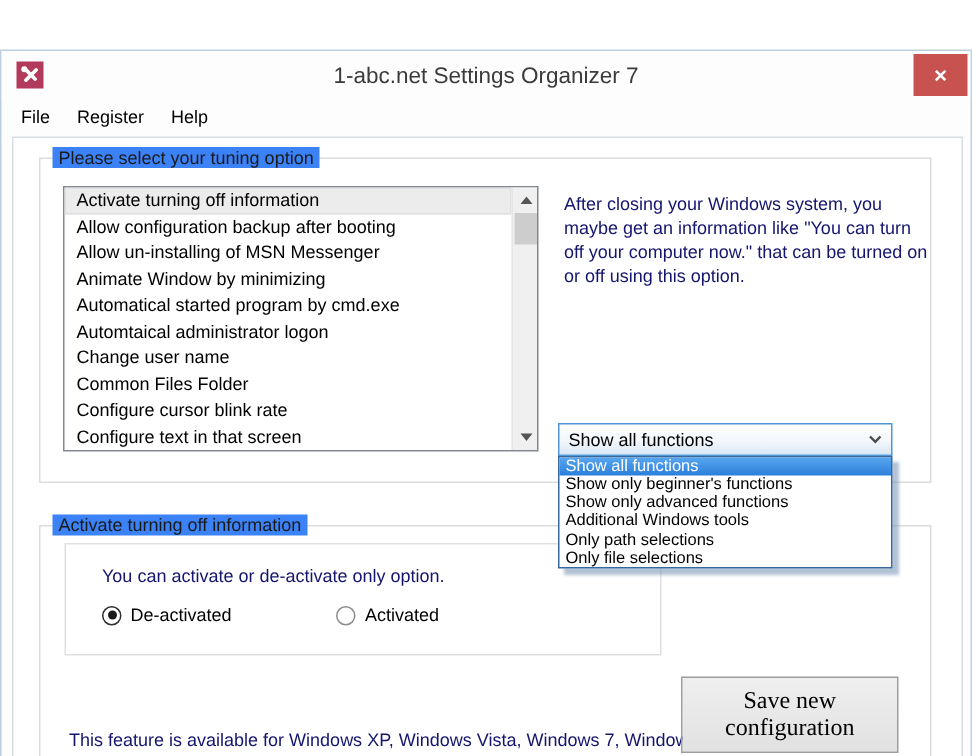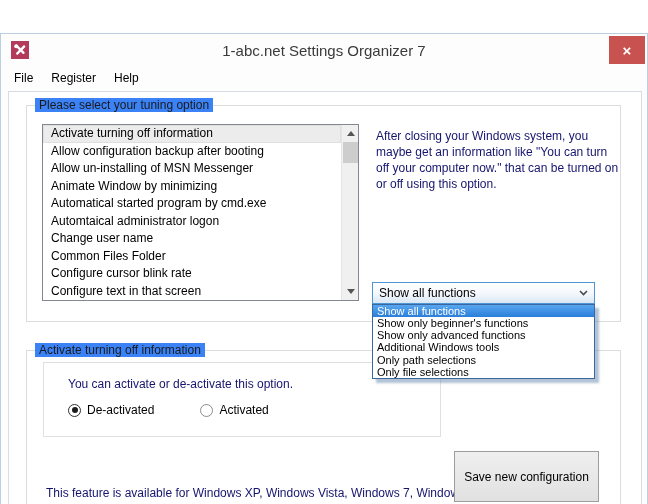--- a/index.html
+++ b/index.html
@@ -96,39 +96,39 @@
   .dd-row.highlight {
     background:linear-gradient(#58a6f0, #2b7fd9); color:#fff;
   }
 
   
   .option-panel {
     position:absolute; left:42px; top:328px; width:398px; height:75px;
     background:#fff; border:1px solid #e0e0e0;
   }
   .instruction { position:absolute; left:24px; top:14px; font-size:12px; color:#15156e; white-space:nowrap; }
-  .radio-row { position:absolute; left:24px; top:40px; display:flex; align-items:flex-end; }
+  .radio-row { position:absolute; left:24px; top:40px; display:flex; align-items:flex-end;gap:24px; }
   .radio { display:flex; align-items:center; margin-right:46px; }
   .radio-circle {
     width:13px; height:13px; border-radius:50%; background:#fff; margin-right:6px;
     display:flex; align-items:center; justify-content:center;
   }
   .radio-circle.on { border:1px solid #2f2f2f; }
   .radio-circle.off { border:1px solid #8d8d8d; }
   .radio-dot { width:6px; height:6px; border-radius:50%; background:#1b1b1b; }
   .radio-label { font-size:12px; color:#000; white-space:nowrap; }
 
   
   .availability {
     position:absolute; left:45px; top:452px; font-size:12px; color:#15156e; white-space:nowrap;
   }
   .save-btn {
     position:absolute; left:453px; top:417px; width:145px; height:51px;
     background:linear-gradient(#efefef, #e1e1e1); border:1px solid #9d9d9d;
-    font-family:Liberation Sans, sans-serif; font-size:12px; color:#000;
+    font-family:Liberation Serif, serif; font-size:16px; color:#000;
     display:flex; align-items:center; justify-content:center; cursor:default;
   }
 </style>
 </head>
 <body>
 
 <div class="window">
 
   <div class="titlebar">
     <div class="app-icon">
@@ -198,21 +198,21 @@
     <div class="dd-row">Additional Windows tools</div>
     <div class="dd-row">Only path selections</div>
     <div class="dd-row">Only file selections</div>
   </div>
 
   <div class="groupbox gb-option">
     <span class="groupbox-label">Activate turning off information</span>
   </div>
 
   <div class="option-panel">
-    <div class="instruction">You can activate or de-activate this option.</div>
+    <div class="instruction">You can activate or de-activate only option.</div>
     <div class="radio-row">
       <div class="radio">
         <div class="radio-circle on">
             <div class="radio-dot"></div>
           </div>
         <div class="radio-label">De-activated</div>
       </div>
       <div class="radio">
         <div class="radio-circle off"></div>
         <div class="radio-label">Activated</div>

